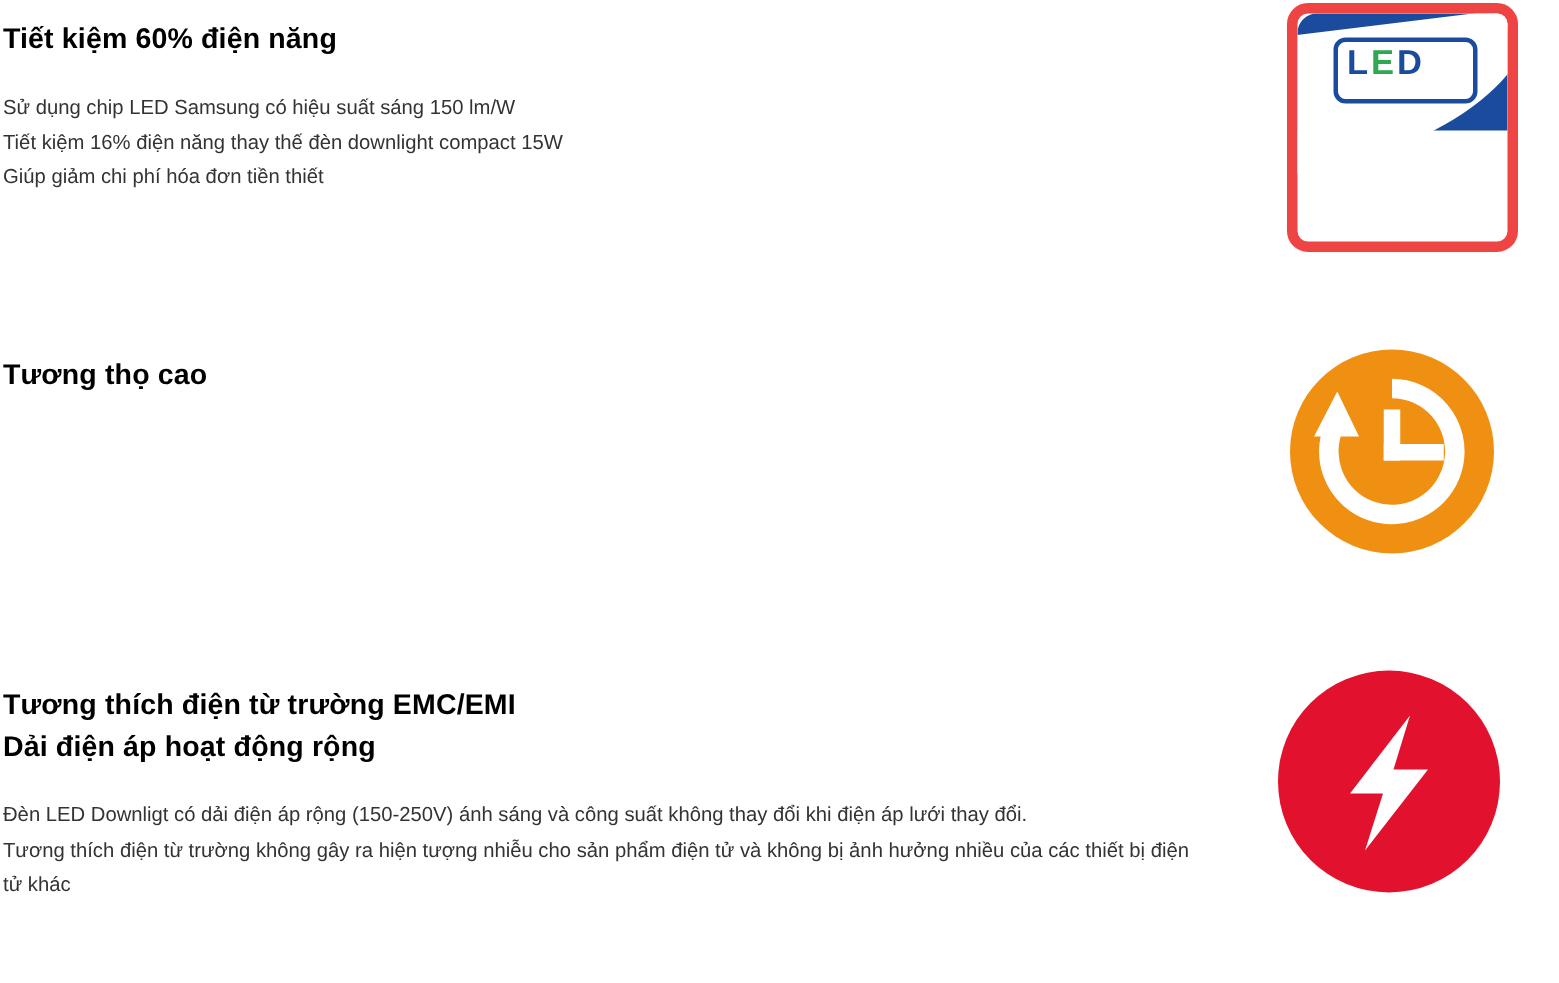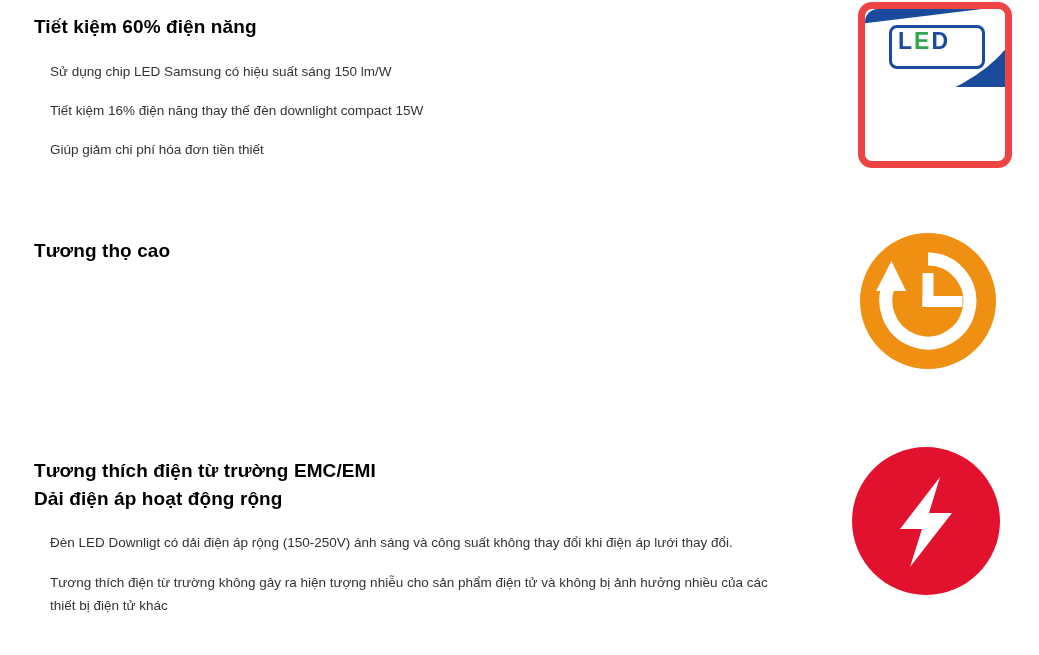--- a/index.html
+++ b/index.html
@@ -22,42 +22,42 @@
   .feature {
     position: absolute;
     left: 0;
     width: 1039px;
     display: flex;
     flex-direction: row;
     align-items: flex-start;
   }
   .feature-text {
     width: 800px;
-    padding-left: 34px;
+    padding-left: 2px;
     box-sizing: border-box;
   }
   .feature-title {
     font-size: 19px;
     font-weight: bold;
     color: #000000;
     letter-spacing: 0.1px;
     line-height: 1.35;
     margin: 0;
   }
   .feature-title + .feature-title {
     margin-top: 2px;
   }
   .feature-body {
     margin-top: 20px;
   }
   .feature-line {
     font-size: 13.5px;
     color: #333333;
     line-height: 1.72;
-    margin: 16px;
+    margin: 0;
   }
   .icon-wrap {
     position: absolute;
     display: flex;
     align-items: flex-start;
     justify-content: center;
   }
 
   
   .samsung-badge {

